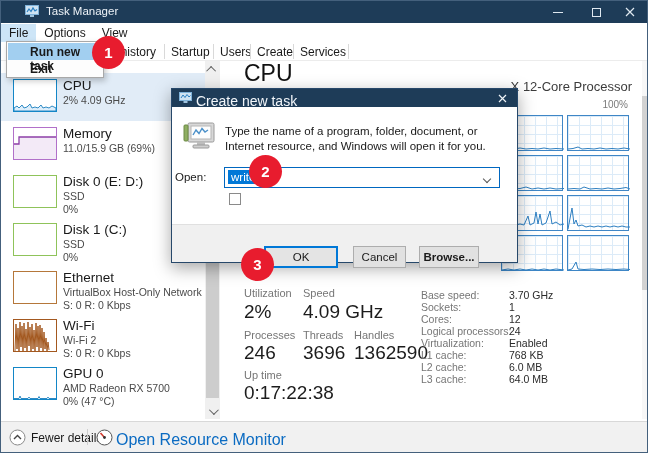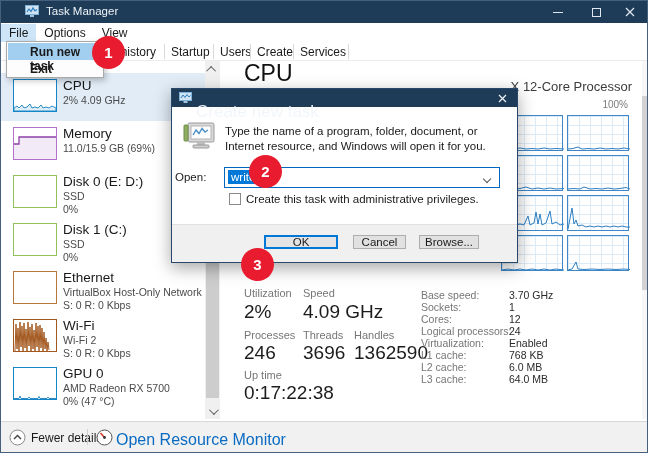--- a/index.html
+++ b/index.html
@@ -62,36 +62,36 @@
   .footer { position:absolute; left:0; top:420px; width:648px; height:33px; background:#f1f1f1; border-top:1px solid #d8d8d8; }
   .footer .fd-label { position:absolute; left:30px; top:9px; font-size:12px; color:#1a1a1a; }
   .footer .fsep { position:absolute; left:86px; top:7px; width:1px; height:16px; background:#cecece; }
   .footer .rm-link { position:absolute; left:115px; top:9px; font-size:16px; color:#0b6bc2; }
   .fd-icon { position:absolute; left:8px; top:7px; }
   .rm-icon { position:absolute; left:95px; top:7px; }
   
   .dialog { position:absolute; left:170px; top:87px; width:347px; height:175px; background:#fff;
     border:1px solid #27486a; box-shadow:0 5px 16px rgba(0,0,0,0.35); z-index:40; }
   .dialog .dtitlebar { position:absolute; left:0; top:0; width:100%; height:18px; background:#1e3c58; }
-  .dialog .dtitle { position:absolute; left:24px; top:13px; color:#f2f6fa; font-size:17px; }
+  .dialog .dtitle { position:absolute; left:24px; top:4px; color:#f2f6fa; font-size:14px; }
   .dialog .dicon { position:absolute; left:7px; top:3px; }
   .dialog .dclose { position:absolute; right:0; top:0; width:30px; height:18px; display:flex; align-items:center; justify-content:center; }
   .dialog .desc { position:absolute; left:53px; top:35px; width:292px; font-size:11.5px; line-height:14.5px; color:#1a1a1a; }
   .dialog .bigicon { position:absolute; left:9px; top:30px; }
   .dialog .open-label { position:absolute; left:3px; top:82px; font-size:11.5px; color:#1a1a1a; }
   .combo { position:absolute; left:52px; top:78px; width:276px; height:21px; background:#fff; border:1px solid #0067c0; }
   .combo .sel-text { position:absolute; left:3px; top:2px; font-size:11.5px; color:#fff; background:#0078d7; padding:1px 3px; }
   .combo .cchev { position:absolute; right:9px; top:8px; width:6px; height:6px; border-left:1.2px solid #555; border-top:1.2px solid #555; transform:rotate(225deg); }
   .cbox { position:absolute; left:57px; top:104px; width:12px; height:12px; background:#fff; border:1px solid #8a8a8a; }
   .cbox-label { position:absolute; left:74px; top:104px; font-size:11.5px; color:#1a1a1a; }
   .dfooter { position:absolute; left:0; top:135px; width:345px; height:38px; background:#f0f0f0; border-top:1px solid #e0e0e0; }
-  .dbtn { position:absolute; top:146px; height:14px; font-size:11.5px; color:#1a1a1a; display:flex; align-items:center; justify-content:center; background:#e1e1e1; border:1px solid #adadad; }
+  .dbtn { position:absolute; top:157px; height:22px; font-size:11.5px; color:#1a1a1a; display:flex; align-items:center; justify-content:center; background:#e1e1e1; border:1px solid #adadad; }
   .dbtn.ok { left:92px; width:74px; border:2px solid #0078d7; background:#e4e4e4; }
   .dbtn.cancel { left:181px; width:53px; }
-  .dbtn.browse { left:247px; width:60px; }
+  .dbtn.browse { left:247px; width:60px;font-weight:bold; }
   
   .filemenu { position:absolute; left:5px; top:40px; width:98px; height:37px; background:#fdfdfd;
     border:1px solid #a8a8a8; box-shadow:2px 3px 6px rgba(0,0,0,0.22); z-index:50; font-size:12px; color:#1a1a1a;font-weight:bold; }
   .filemenu .fmitem { position:absolute; left:1px; width:94px; height:17px; padding:2px 0 0 22px; }
   .filemenu .fmitem.hl { background:#a2cff0; }
   
   .anno { position:absolute; width:33px; height:33px; border-radius:50%; background:#e81c2e;
     color:#fff; font-size:15px; font-weight:bold; display:flex; align-items:center; justify-content:center; z-index:100; }
 </style>
 </head>
@@ -342,21 +342,20 @@
     </svg>
     <div class="desc">Type the name of a program, folder, document, or Internet resource, and Windows will open it for you.</div>
 
     <span class="open-label">Open:</span>
     <div class="combo">
       <span class="sel-text">write</span>
       <div class="cchev"></div>
     </div>
 
     <div class="cbox"></div>
-    <span class="cbox-label">Create this task with administrative privileges.</span>
 
     <div class="dfooter"></div>
     <div class="dbtn ok">OK</div>
     <div class="dbtn cancel">Cancel</div>
     <div class="dbtn browse">Browse...</div>
   </div>
 
   <div class="filemenu">
     <div class="fmitem hl" style="top:1px">Run new task</div>
     <div class="fmitem" style="top:18px">Exit</div>

